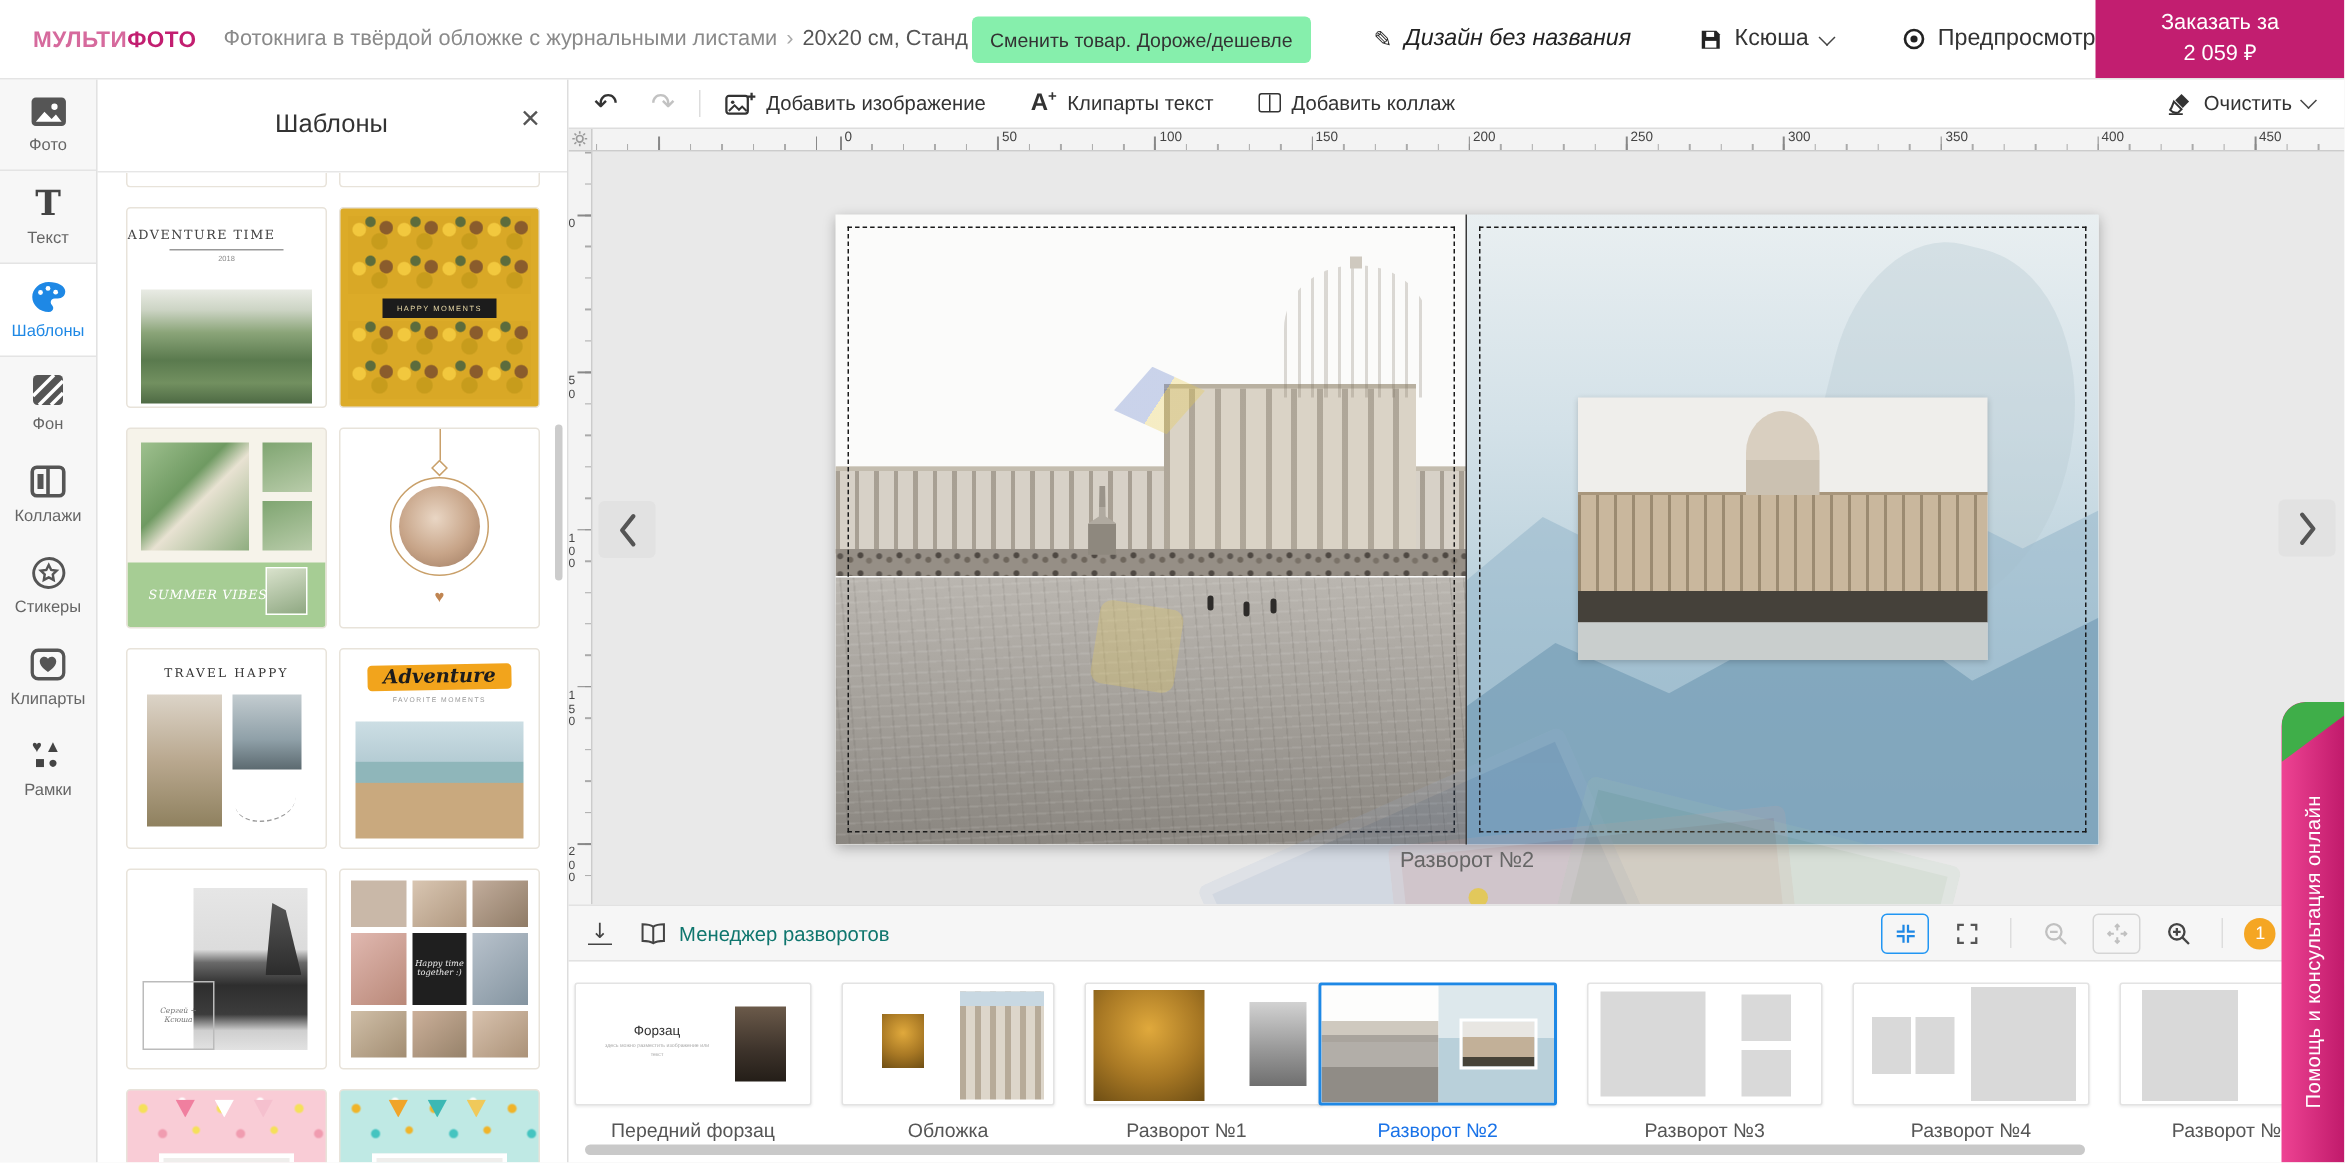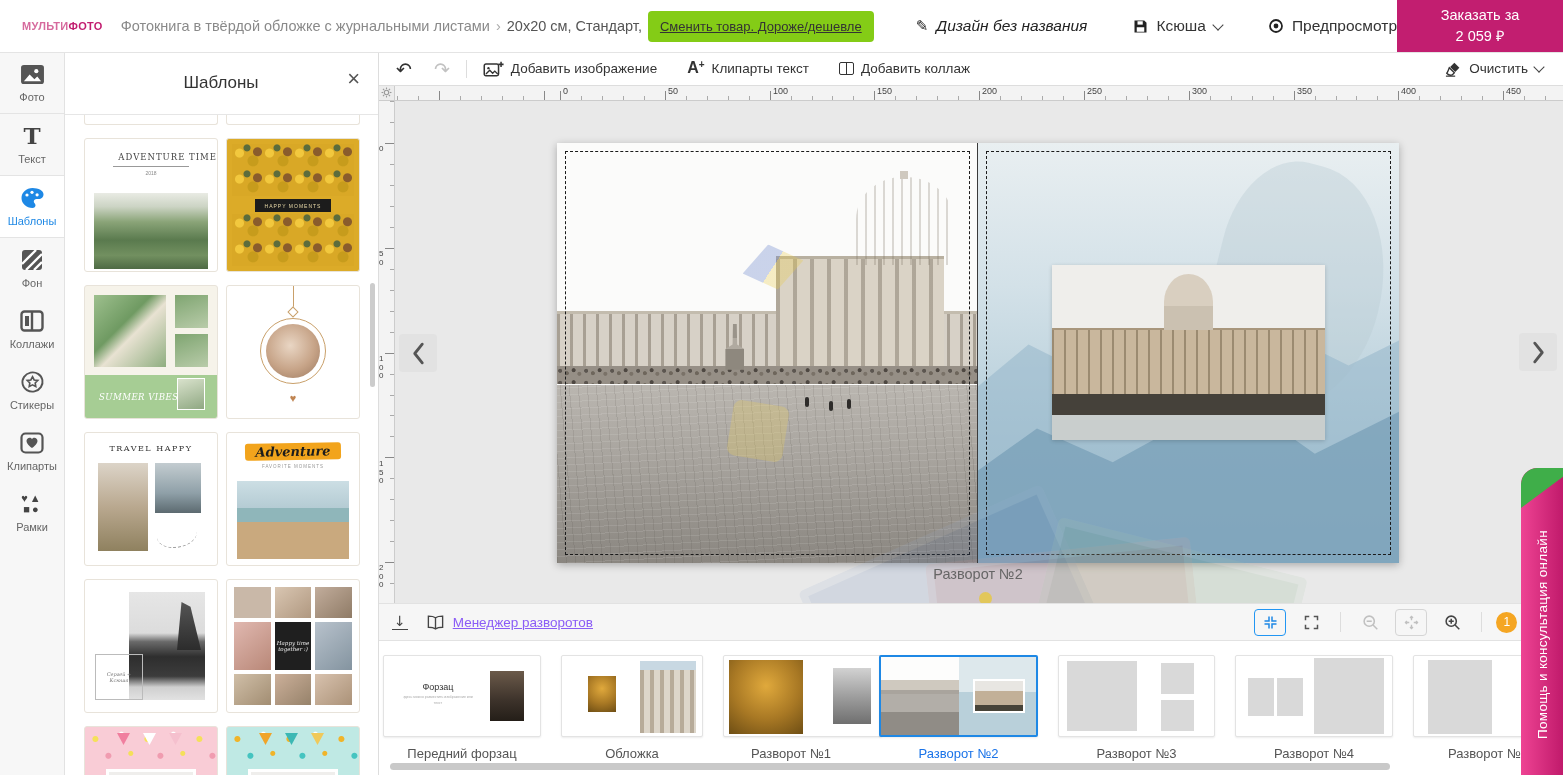--- a/index.html
+++ b/index.html
@@ -2,28 +2,28 @@
 <html><head>
 <meta charset="utf-8">
 <style>
   html,body{margin:0;padding:0;background:#fff;}
   .app{position:relative;width:1563px;height:775px;overflow:hidden;
        font-family:"Liberation Sans",sans-serif;color:#333;background:#fff;}
   svg{display:block;}
   
   .topbar{position:absolute;left:0;top:0;width:1563px;height:52px;background:#fff;
           border-bottom:1px solid #e4e4e4;display:flex;align-items:center;z-index:40;}
-  .logo{margin-left:22px;font-weight:bold;font-size:11px;letter-spacing:.3px;white-space:nowrap;cursor:pointer;}
+  .logo{margin-left:22px;font-weight:bold;font-size:15px;letter-spacing:.3px;white-space:nowrap;cursor:pointer;}
   .logo .l1{color:#d66a9d;}
   .logo .l2{color:#c21e70;}
   .crumbs{margin-left:18px;font-size:14.5px;white-space:nowrap;overflow:hidden;max-width:622px;color:#8a8a8a;}
   .crumbs .sep{margin:0 6px;color:#aaa;}
   .crumbs .variant{color:#555;}
-  .chg-btn{margin-left:2px;flex:none;background:#84cc16;border:none;border-radius:4px;
-           padding:8px 12px;font-size:13px;color:#333;cursor:pointer;font-family:inherit;text-decoration:underline;}
+  .chg-btn{margin-left:2px;flex:none;background:#86efac;border:none;border-radius:4px;
+           padding:8px 12px;font-size:13px;color:#333;cursor:pointer;font-family:inherit;}
   .design-name{margin-left:42px;display:flex;align-items:center;gap:8px;font-style:italic;
                font-size:15.5px;color:#222;white-space:nowrap;cursor:pointer;}
   .pencil{font-style:normal;font-size:15px;color:#222;}
   .design-menu{margin-left:46px;display:flex;align-items:center;gap:8px;font-size:15.5px;cursor:pointer;white-space:nowrap;}
   .preview{margin-left:46px;display:flex;align-items:center;gap:8px;font-size:15.5px;cursor:pointer;white-space:nowrap;}
   .chev{width:7px;height:7px;border-right:1.6px solid #444;border-bottom:1.6px solid #444;
         transform:rotate(45deg);margin-top:-3px;}
   .order-btn{margin-left:auto;flex:none;width:166px;height:52px;background:#c21e70;color:#fff;
              border:none;font-family:inherit;font-size:14.5px;line-height:1.45;cursor:pointer;text-align:center;}
   
@@ -45,21 +45,21 @@
   .panel-head{height:62px;border-bottom:1px solid #e6e6e6;display:flex;align-items:center;justify-content:center;position:relative;}
   .panel-title{font-size:17px;color:#333;}
   .panel-close{position:absolute;right:18px;top:16px;font-size:22px;color:#555;cursor:pointer;line-height:22px;}
   .tpl-wrap{position:absolute;left:0;top:63px;right:0;bottom:0;overflow:hidden;}
   .tpl-grid{display:grid;grid-template-columns:132px 132px;column-gap:10px;row-gap:13px;
             justify-content:center;padding-top:0;}
   .tcard{width:132px;height:132px;background:#fff;border:1px solid #e8e3da;border-radius:3px;
          overflow:hidden;position:relative;cursor:pointer;}
   .tcard.partial{height:9px;border-top:none;border-radius:0 0 3px 3px;cursor:default;}
   
-  .at-title{margin-top:13px;text-align:right;font-family:"DejaVu Serif",serif;font-size:8.5px;
+  .at-title{margin-top:13px;text-align:left;font-family:"DejaVu Serif",serif;font-size:8.5px;
             letter-spacing:1px;color:#444;}
   .at-rule{width:76px;height:1px;background:#999;margin:4px auto 0;}
   .at-year{text-align:center;font-size:5px;color:#888;margin-top:3px;}
   .at-photo{position:absolute;left:9px;right:9px;bottom:2px;height:76px;
     background:linear-gradient(180deg,#e9ebe4 0%,#ccd4c4 18%,#8aa478 38%,#5a7a4e 62%,#729060 82%,#4e6a44 100%);}
   
   .hm{background:#dcab28;}
   .hm-band{position:absolute;left:5px;right:5px;height:52px;
     background-color:#d9a826;
     background-image:radial-gradient(circle at 25% 35%,#f2c83e 4px,transparent 5px),
@@ -243,21 +243,21 @@
   .caption{position:absolute;left:163px;top:466px;width:842px;text-align:center;
            font-size:14.5px;color:#666;}
   .nav-arrow{position:absolute;width:38px;height:38px;background:rgba(220,220,220,.55);
              border-radius:4px;display:flex;align-items:center;justify-content:center;cursor:pointer;}
   .nav-l{left:5px;top:234px;} .nav-r{left:1125px;top:233px;}
   
   .mgrbar{position:absolute;left:0;top:551px;width:1185px;height:36px;background:#f6f6f6;
           border-top:1px solid #e2e2e2;border-bottom:1px solid #e2e2e2;display:flex;align-items:center;z-index:8;}
   .dl-icon{margin-left:14px;font-size:14px;line-height:13px;color:#444;border-bottom:1.5px solid #444;
            padding:0 2px 1px;cursor:pointer;font-family:"DejaVu Sans",sans-serif;}
-  .mgr-title{display:flex;align-items:flex-end;gap:8px;margin-left:18px;font-size:13.5px;color:#8b5cf6;cursor:pointer;text-decoration:underline;}
+  .mgr-title{display:flex;align-items:flex-end;gap:8px;margin-left:18px;font-size:13.5px;color:#0f766e;cursor:pointer;}
   .mgr-right{margin-left:auto;display:flex;align-items:center;gap:10px;margin-right:16px;}
   .sqbtn{width:30px;height:25px;border-radius:4px;display:flex;align-items:center;justify-content:center;cursor:pointer;}
   .sqbtn.blue{border:1px solid #2196f3;}
   .mgr-sep{width:1px;height:20px;background:#ddd;margin:0 4px;}
   .badge{width:21px;height:21px;border-radius:50%;background:#f5a623;color:#fff;font-size:12px;
          display:flex;align-items:center;justify-content:center;cursor:pointer;}
   .mgr-partial{font-size:14.5px;color:#333;}
   
   .strip{position:absolute;left:0;top:587px;width:1185px;height:136px;background:#fff;overflow:hidden;}
   .strip-row{display:flex;gap:20px;padding:16px 0 0 5px;}

